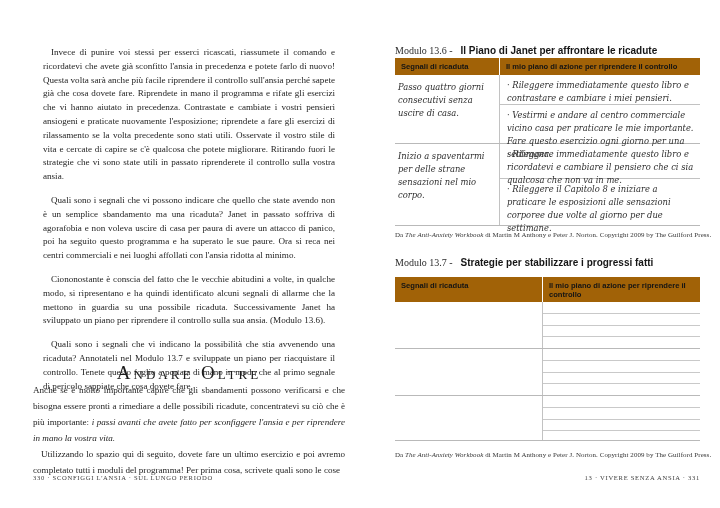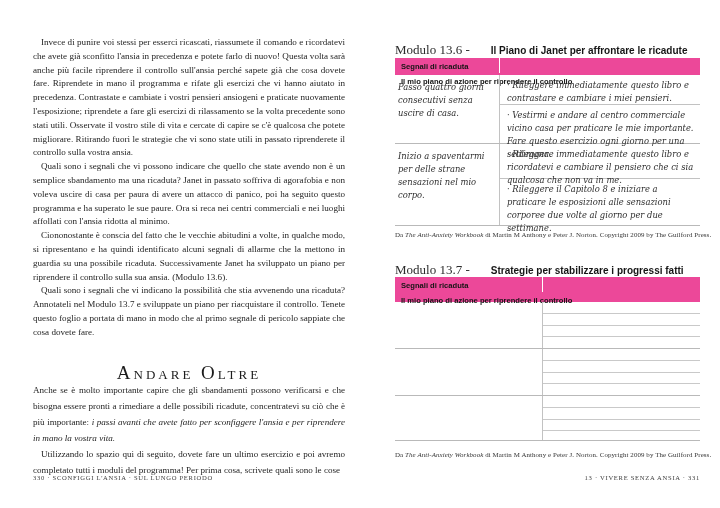--- a/index.html
+++ b/index.html
@@ -4,21 +4,21 @@
 <style>
   html,body{margin:0;padding:0;}
   body{
     width:720px;height:508px;position:relative;overflow:hidden;
     background:#ffffff;color:#222;
     font-family:"Liberation Serif", serif;
   }
   
   .page-left{position:absolute;left:33px;top:36px;width:312px;}
   .pl-body p{
-    margin:0;font-size:9.1px;line-height:13.8px;text-align:justify;
+    margin:10px;font-size:9.1px;line-height:13.8px;text-align:justify;
     text-indent:8px;color:#242424;
   }
   .pl-heading{
     position:absolute;top:326px;left:0;width:100%;text-align:center;
     font-size:19px;letter-spacing:3px;color:#1c1c1c;
     font-variant:small-caps;white-space:nowrap;
   }
   .pl-after{position:absolute;top:346px;left:0;width:100%;}
   .pl-after p{margin:0;font-size:9.1px;line-height:16px;text-align:justify;color:#242424;}
   .pl-after p.first{text-indent:0;}
@@ -27,28 +27,28 @@
   
   .footer{
     position:absolute;top:474px;font-size:6.6px;letter-spacing:0.7px;
     color:#3d3d3d;font-family:"Liberation Serif", serif;
   }
   .footer-left{left:33px;}
   .footer-right{left:395px;width:305px;text-align:right;}
   
   .page-right{position:absolute;left:395px;top:0;width:305px;}
   .mod-title{position:absolute;left:0;white-space:nowrap;}
-  .mod-title .lbl{font-size:13px;color:#2b2b2b;margin-right:21px;}
+  .mod-title .lbl{font-size:10px;color:#2b2b2b;margin-right:8px;}
   .mod-title .ttl{font-family:"Liberation Sans", sans-serif;font-weight:bold;font-size:10px;color:#161616;}
   .m1-title{top:40px;}
-  .m2-title{top:260px;}
+  .m2-title{top:252px;}
   .tbl{position:absolute;left:0;width:305px;box-sizing:border-box;}
   .t1{top:58px;}
   .t2{top:277px;}
-  .thead{display:flex;background:#ec4899;flex-direction:column;}
+  .thead{display:flex;background:#a16207;}
   .th{
     font-family:"Liberation Sans", sans-serif;font-weight:bold;font-size:7.6px;
     color:#141414;box-sizing:border-box;padding:4px 5px 2px 6px;line-height:9px;
   }
   .t1 .thead{height:17px;}
   .t2 .thead{height:25px;}
   .t1 .th.c1{width:105px;border-right:1px solid #fff;}
   .t2 .th.c1{width:148px;border-right:1px solid #fff;}
   .th.c2{flex:1;}
   .trow{display:flex;border-bottom:1px solid #b9b9b9;}

